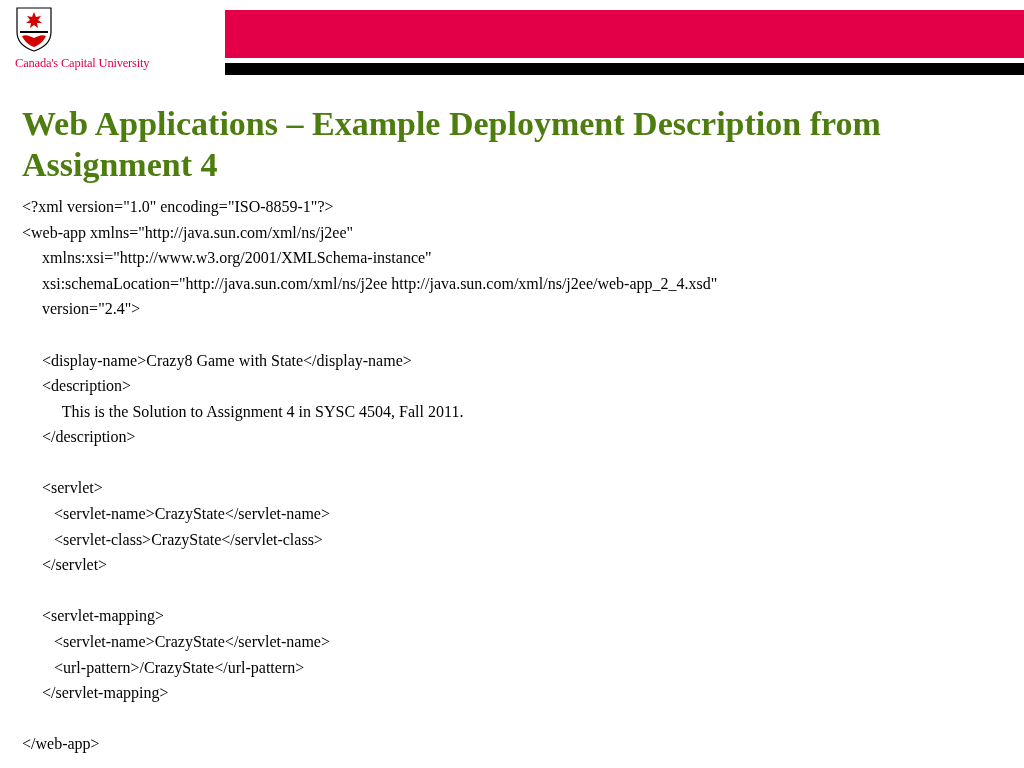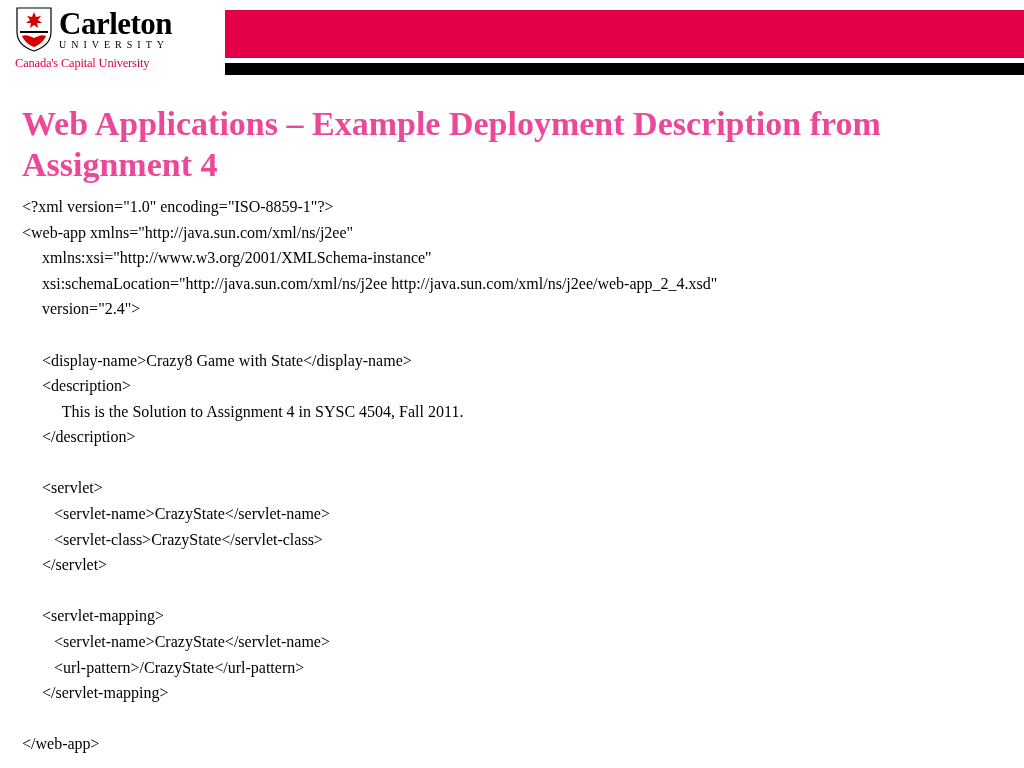--- a/index.html
+++ b/index.html
@@ -73,21 +73,21 @@
     .banner-black {
       background: #000;
       height: 12px;
     }
     .content {
       padding: 28px 22px 0 22px;
     }
     .page-title {
       font-size: 34px;
       font-weight: bold;
-      color: #ec4899;
+      color: #4d7c0f;
       line-height: 1.22;
       margin-bottom: 8px;
     }
     .code-block {
       font-size: 16px;
       line-height: 1.6;
       color: #000;
       white-space: pre;
       font-family: "Times New Roman", Times, serif;
     }
@@ -99,24 +99,20 @@
   <div class="logo-block">
     <div class="logo-row">
       <span class="shield-icon">
         <svg viewBox="0 0 38 46" width="38" height="46">
           <path d="M2 2 H36 V26 C36 36 28 42 19 45 C10 42 2 36 2 26 Z" fill="#fff" stroke="#000" stroke-width="1.2"></path>
           <path d="M19 6 L21 11 L26 10 L23 14 L27 17 L22 17 L23 22 L19 19 L15 22 L16 17 L11 17 L15 14 L12 10 L17 11 Z" fill="#d40000"></path>
           <path d="M5 25 H33 V27 H5 Z" fill="#000"></path>
           <path d="M7 30 C11 28 15 30 19 32 C23 30 27 28 31 30 C29 35 24 39 19 41 C14 39 9 35 7 30 Z" fill="#d40000"></path>
         </svg>
       </span>
-      <div class="wordmark">
-        <span class="wordmark-main">Carleton</span>
-        <span class="wordmark-sub">UNIVERSITY</span>
-      </div>
     </div>
     <span class="tagline">Canada's Capital University</span>
   </div>
   <div class="banner">
     <div class="banner-red"></div>
     <div class="banner-gap"></div>
     <div class="banner-black"></div>
   </div>
 </div>
 

